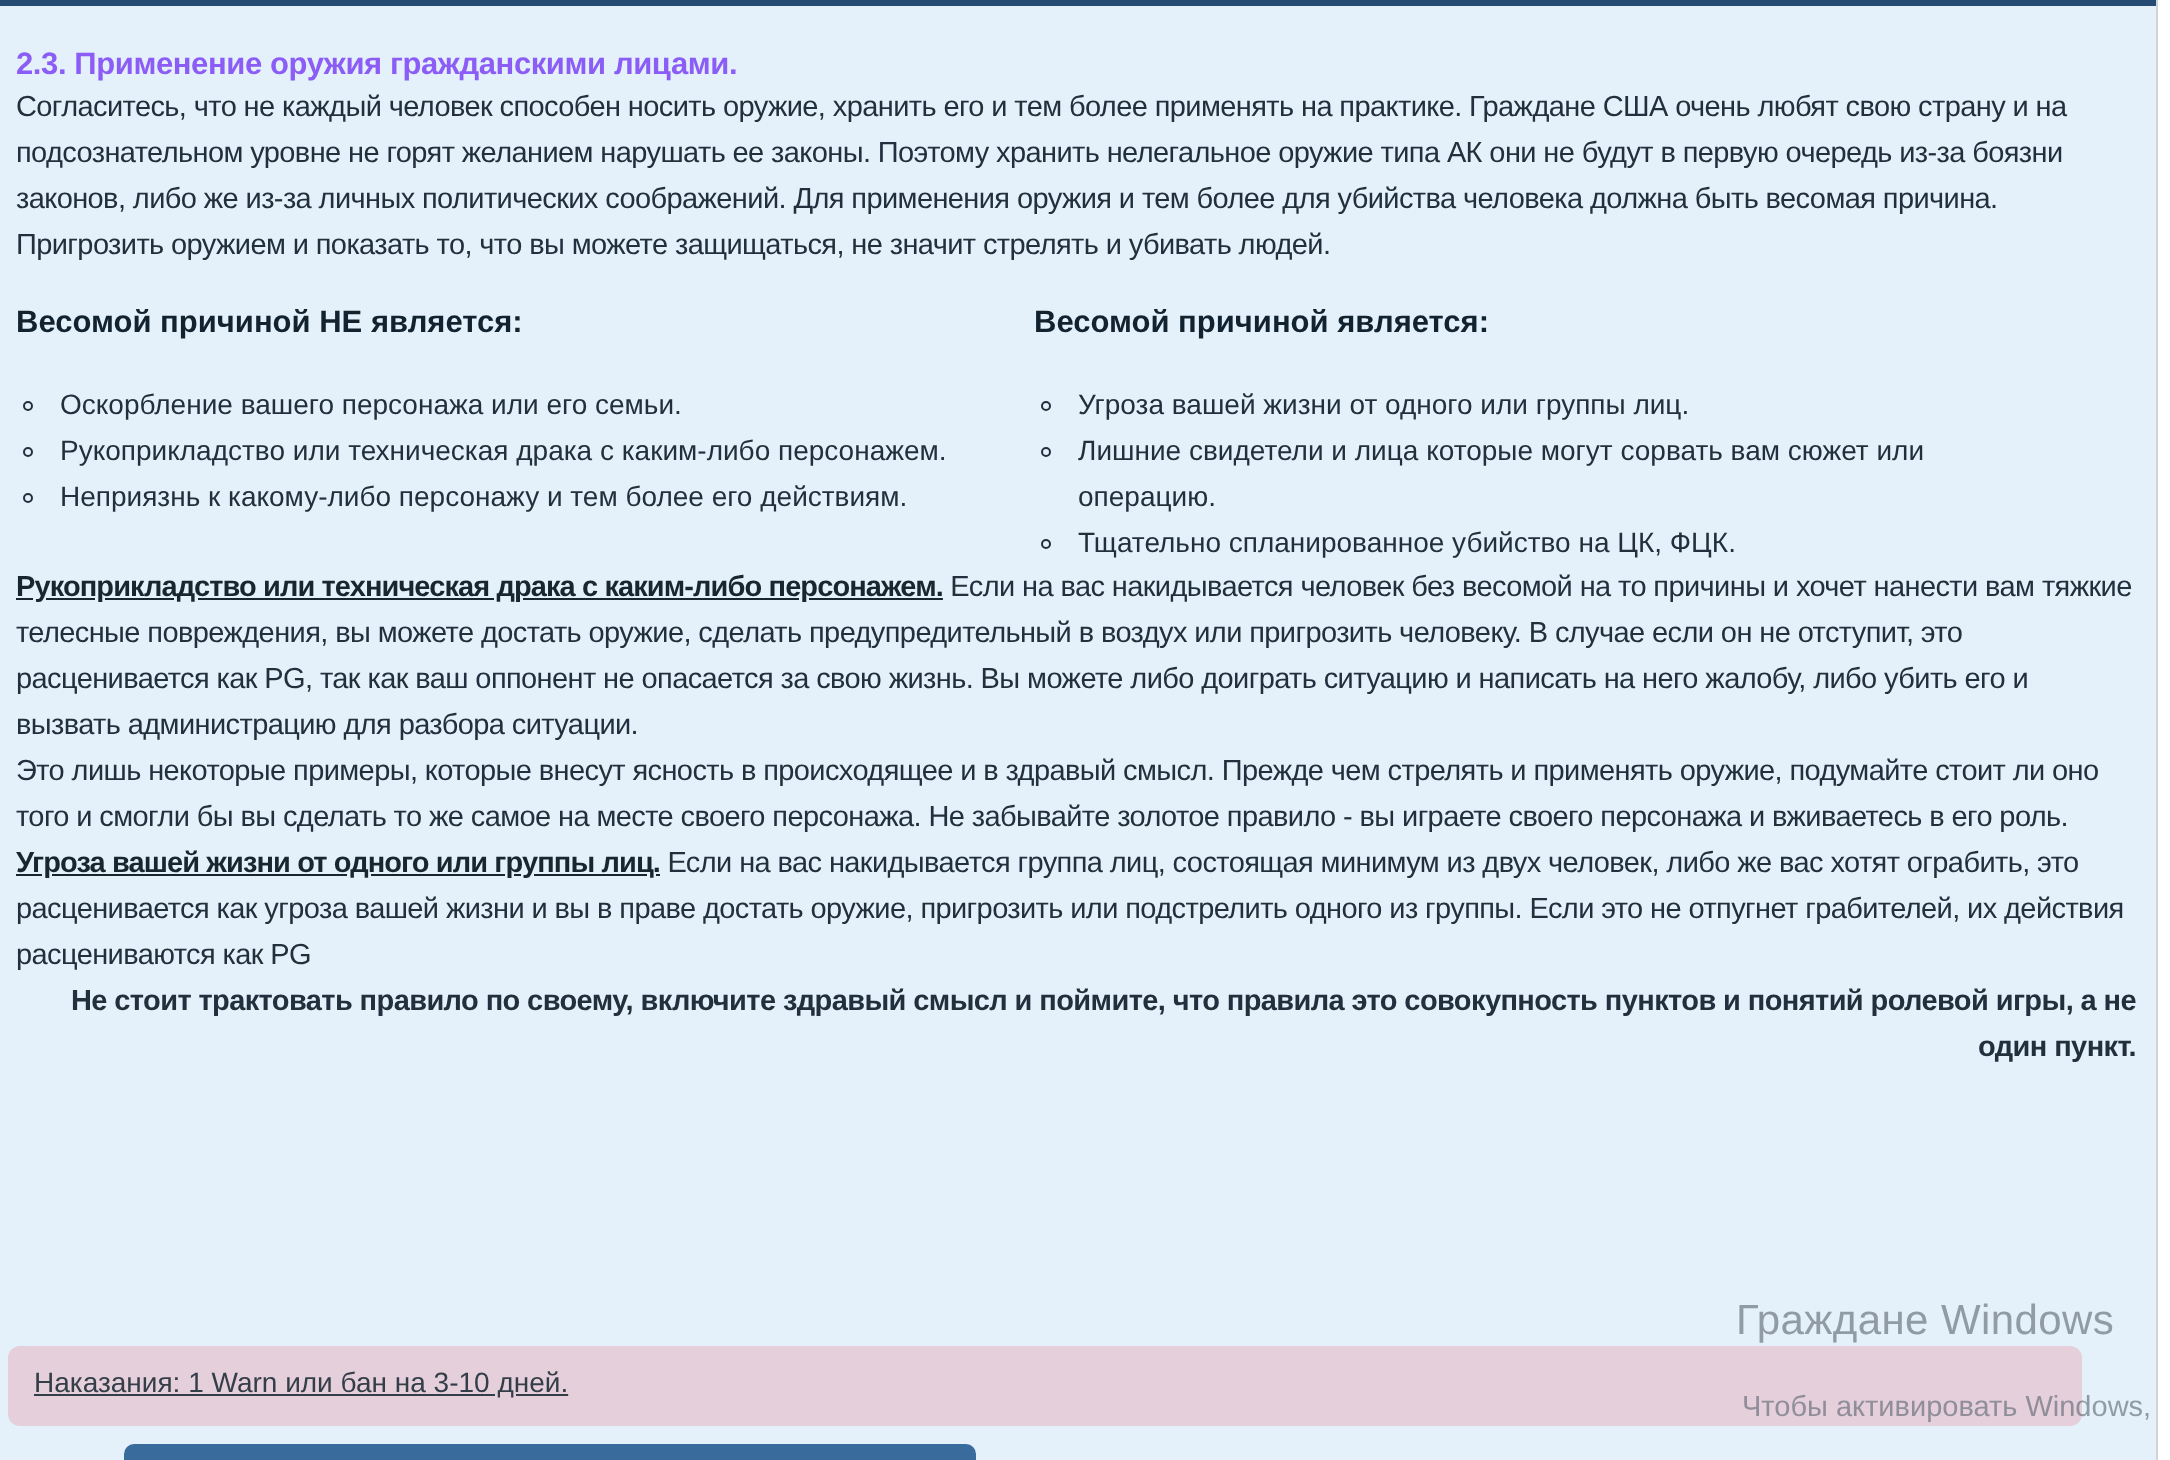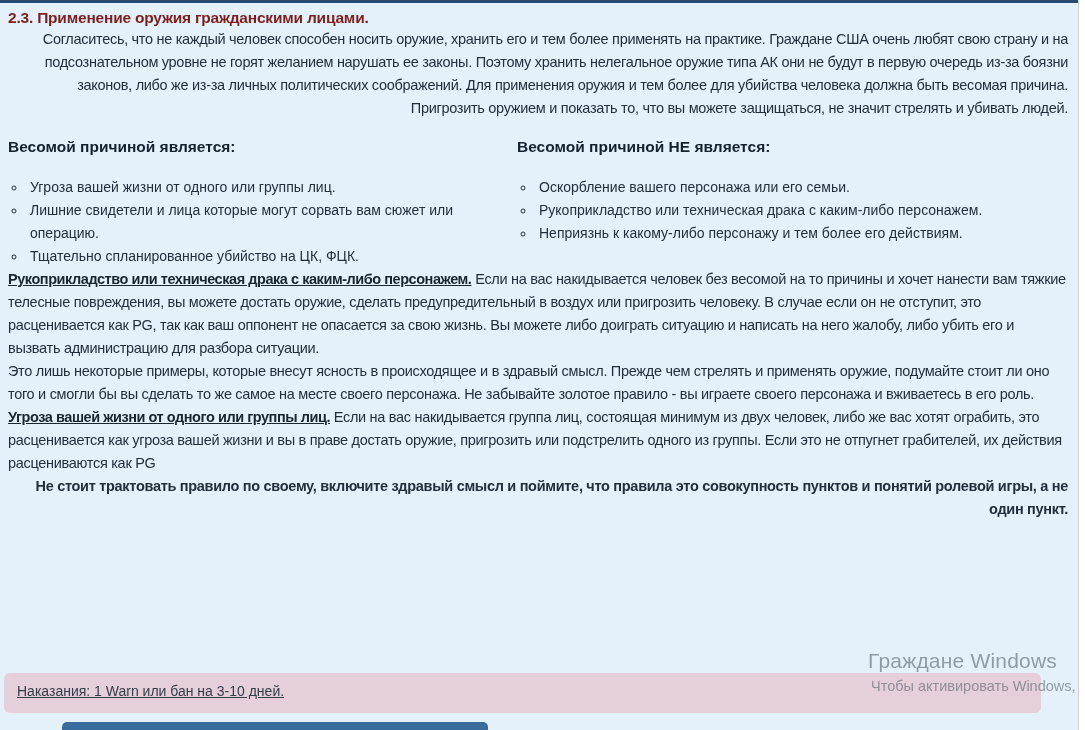--- a/index.html
+++ b/index.html
@@ -16,34 +16,34 @@
     position: absolute; top: 0; left: 0;
     width: 1078px; height: 3px;
     background: #254b72;
   }
   .content {
     position: absolute; top: 0; left: 0;
     width: 1078px; height: 730px;
     padding: 0 10px 0 8px;
   }
   .section-title {
-    margin: 7px 0 0;
+    margin: 22px 0 0;
     font-size: 15.5px; font-weight: bold;
     line-height: 21px;
-    color: #7f1d1d;
+    color: #8b5cf6;
     letter-spacing: -0.2px;
   }
   p.body {
     margin: 0;
     font-size: 14.5px;
     line-height: 23px;
     letter-spacing: -0.3px;
     color: #22303d;
   }
-  .intro   { margin-top: 15px; text-align: right; }
+  .intro   { margin-top: 15px; }
   .spray   { margin-top: 13px; }
   .fists   { margin-top: 15px; }
   .threat  { margin-top: 14px; }
   .examples{ margin-top: 12px; }
   .warning { margin-top: 5px; font-weight: bold; color: #17262f; text-align: right; }
   strong.lead {
     font-weight: bold;
     text-decoration: underline;
     color: #17262f;
     letter-spacing: -0.45px;
@@ -82,21 +82,21 @@
   }
   .watermark {
     position: absolute;
     left: 868px; top: 647px;
     z-index: 5;
     color: rgba(92, 102, 112, 0.62);
     pointer-events: none;
     white-space: nowrap;
   }
   .watermark .wm-line1 { font-size: 21px; line-height: 27px; letter-spacing: 0.2px; }
-  .watermark .wm-line2 { font-size: 14.5px; line-height: 19px; margin-top: 3px; margin-left: 3px; }
+  .watermark .wm-line2 { font-size: 14.5px; line-height: 19px; margin-top: 21px; margin-left: 3px; }
   .right-gutter {
     position: absolute; top: 0; right: 0;
     width: 7px; height: 730px;
     background: #ffffff;
     border-left: 1px solid #cfd4d9;
     z-index: 6;
   }
   .bottom-bar {
     position: absolute;
     left: 62px; bottom: 0;
@@ -112,33 +112,33 @@
 <div class="top-border"></div>
 
 <div class="content">
 
   <h2 class="section-title">2.3. Применение оружия гражданскими лицами.</h2>
 
   <p class="body intro">Согласитесь, что не каждый человек способен носить оружие, хранить его и тем более применять на практике. Граждане США очень любят свою страну и на подсознательном уровне не горят желанием нарушать ее законы. Поэтому хранить нелегальное оружие типа АК они не будут в первую очередь из-за боязни законов, либо же из-за личных политических соображений. Для применения оружия и тем более для убийства человека должна быть весомая причина. Пригрозить оружием и показать то, что вы можете защищаться, не значит стрелять и убивать людей.</p>
 
   <div class="columns">
     <div class="col">
+      <div class="col-heading">Весомой причиной НЕ является:</div>
+      <ul class="bullet-list">
+        <li>Оскорбление вашего персонажа или его семьи.</li>
+        <li>Рукоприкладство или техническая драка с каким-либо персонажем.</li>
+        <li>Неприязнь к какому-либо персонажу и тем более его действиям.</li>
+      </ul>
+    </div>
+    <div class="col">
       <div class="col-heading">Весомой причиной является:</div>
       <ul class="bullet-list right-list">
         <li>Угроза вашей жизни от одного или группы лиц.</li>
         <li>Лишние свидетели и лица которые могут сорвать вам сюжет или операцию.</li>
         <li>Тщательно спланированное убийство на ЦК, ФЦК.</li>
-      </ul>
-    </div>
-    <div class="col">
-      <div class="col-heading">Весомой причиной НЕ является:</div>
-      <ul class="bullet-list">
-        <li>Оскорбление вашего персонажа или его семьи.</li>
-        <li>Рукоприкладство или техническая драка с каким-либо персонажем.</li>
-        <li>Неприязнь к какому-либо персонажу и тем более его действиям.</li>
       </ul>
     </div>
   </div>
 
 
   <p class="body fists"><strong class="lead">Рукоприкладство или техническая драка с каким-либо персонажем.</strong><span> Если на вас накидывается человек без весомой на то причины и хочет нанести вам тяжкие телесные повреждения, вы можете достать оружие, сделать предупредительный в воздух или пригрозить человеку. В случае если он не отступит, это расценивается как PG, так как ваш оппонент не опасается за свою жизнь. Вы можете либо доиграть ситуацию и написать на него жалобу, либо убить его и вызвать администрацию для разбора ситуации.</span></p>
 
   <p class="body examples">Это лишь некоторые примеры, которые внесут ясность в происходящее и в здравый смысл. Прежде чем стрелять и применять оружие, подумайте стоит ли оно того и смогли бы вы сделать то же самое на месте своего персонажа. Не забывайте золотое правило - вы играете своего персонажа и вживаетесь в его роль.</p>
 
   <p class="body threat"><strong class="lead">Угроза вашей жизни от одного или группы лиц.</strong><span> Если на вас накидывается группа лиц, состоящая минимум из двух человек, либо же вас хотят ограбить, это расценивается как угроза вашей жизни и вы в праве достать оружие, пригрозить или подстрелить одного из группы. Если это не отпугнет грабителей, их действия расцениваются как PG</span></p>

